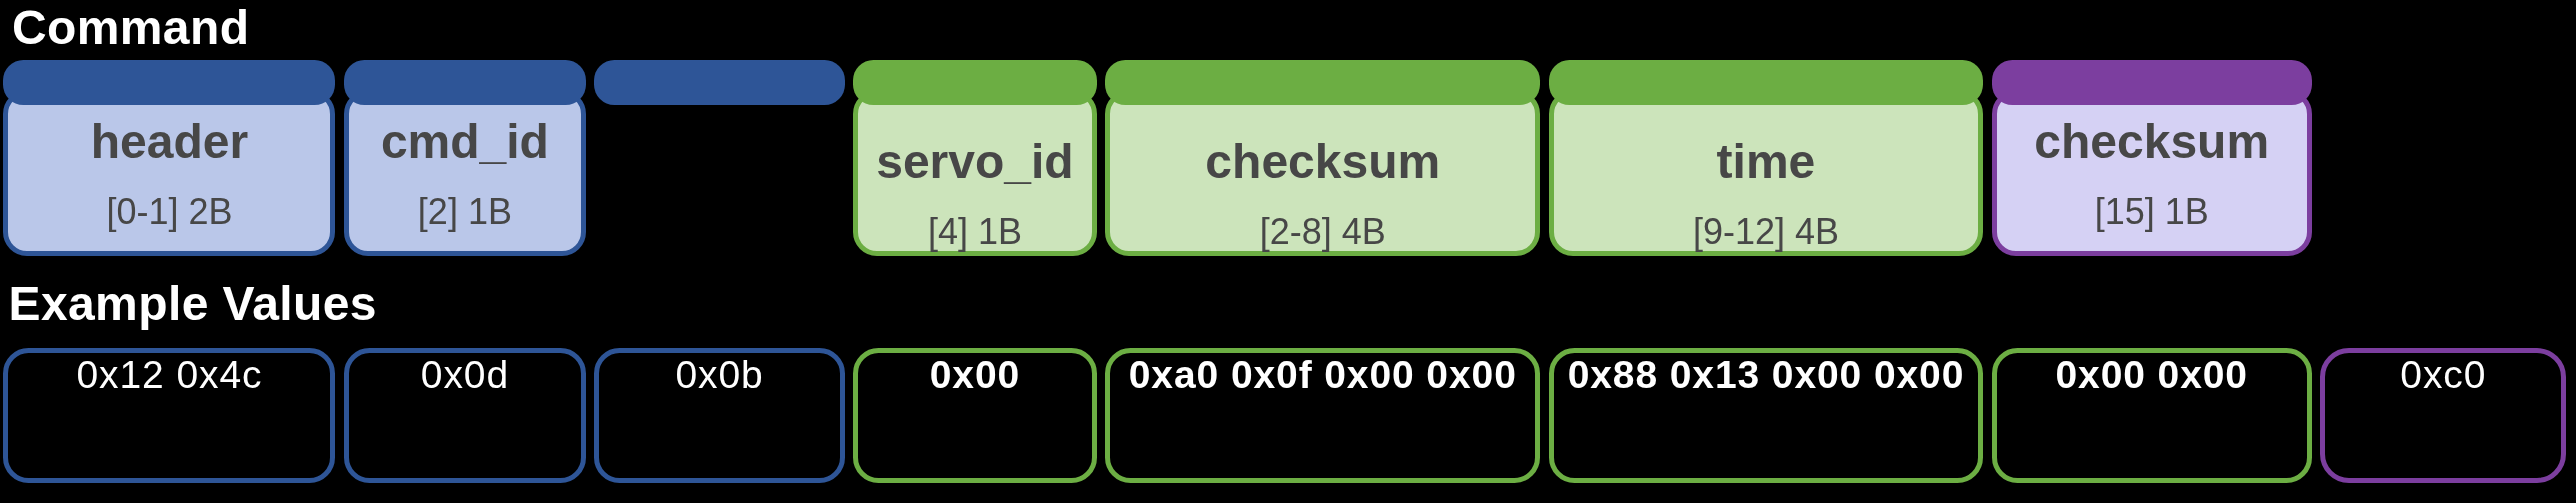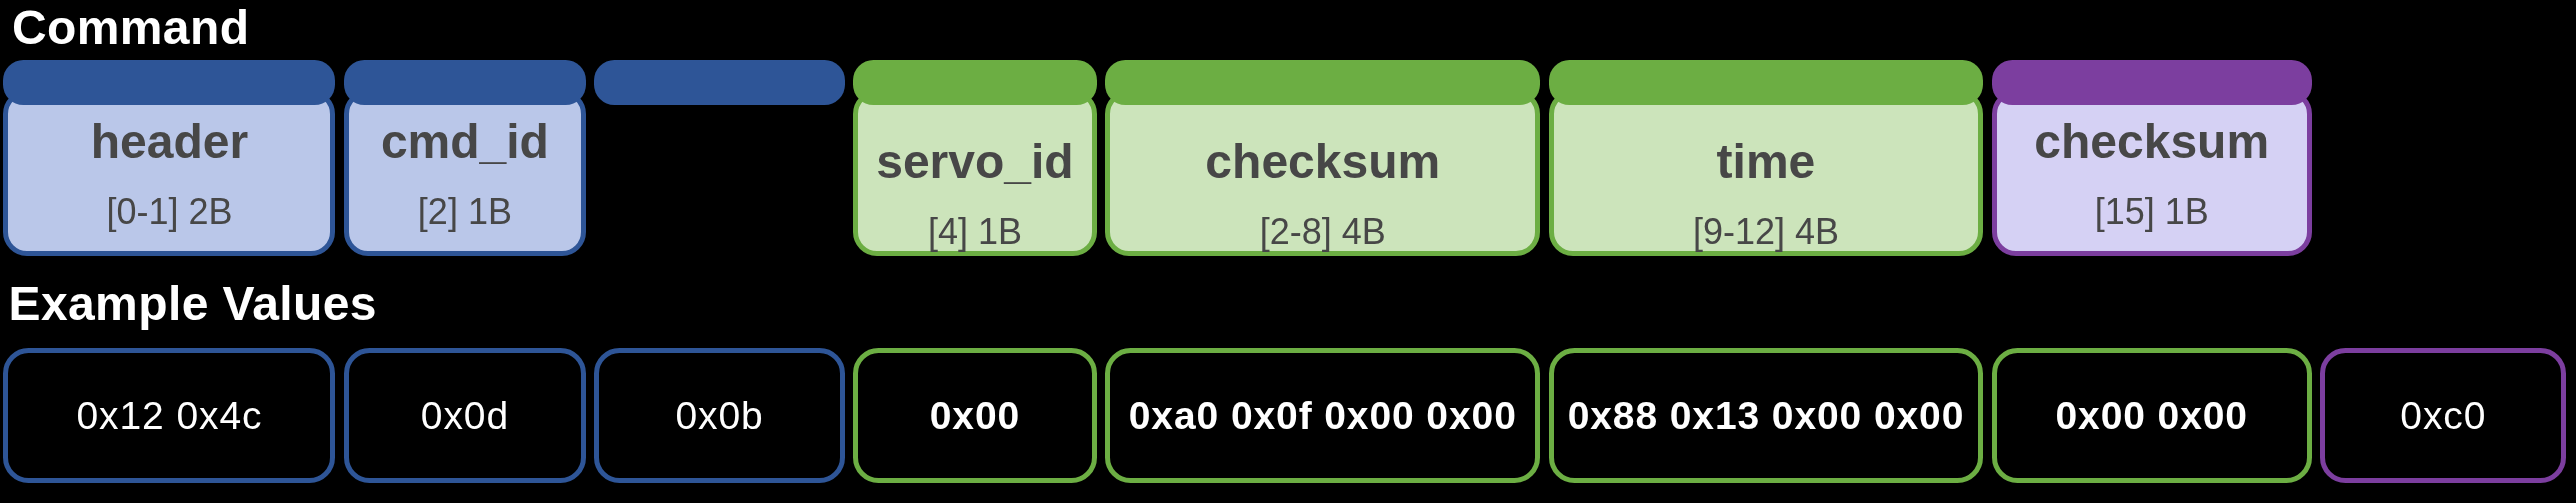--- a/index.html
+++ b/index.html
@@ -62,38 +62,37 @@
   }
   #example-title{margin:20.4px 0 0 5.1px;}
   #row-values{margin-top:17px;}
   .vbox{
     height:135px;
     box-sizing:border-box;
     border:5.1px solid;
     border-radius:25.5px;
     background:transparent;
     display:flex;
-    align-items:center;
     justify-content:center;
   }
   .vtext{
     font-size:39px;
     color:#ffffff;
     letter-spacing:0.9px;
   }
   
   .c-blue   .cap{background:var(--blue-dark);}
   .c-blue   .fbody{background:var(--blue-light);border-color:var(--blue-dark);}
   .c-blue.vbox{border-color:var(--blue-dark);}
   .c-green  .cap{background:var(--green-dark);}
   .c-green  .fbody{background:var(--green-light);border-color:var(--green-dark);justify-content:flex-end;}
   .c-green.vbox{border-color:var(--green-dark);font-weight:bold;}
   .c-purple .cap{background:var(--purple-dark);}
   .c-purple .fbody{background:var(--purple-light);border-color:var(--purple-dark);}
-  .c-purple.vbox{border-color:var(--purple-dark);}
+  .c-purple.vbox{border-color:var(--purple-dark);border-radius:29px;}
 </style>
 </head>
 <body>
 
 <div class="page" style="--blue-dark: #2E5597; --blue-light: #BAC7E9; --green-dark: #6CAE43; --green-light: #CCE4BB; --purple-dark: #7C3E9F; --purple-light: #D5D1F4;">
   <div class="content">
     <h1 class="section-title" id="command-title">Command</h1>
 
     <div class="grid" id="row-fields" style="grid-template-columns: 390fr 284fr 294fr 286fr 511fr 510fr 376fr 289fr;">
         <div class="field c-blue">

